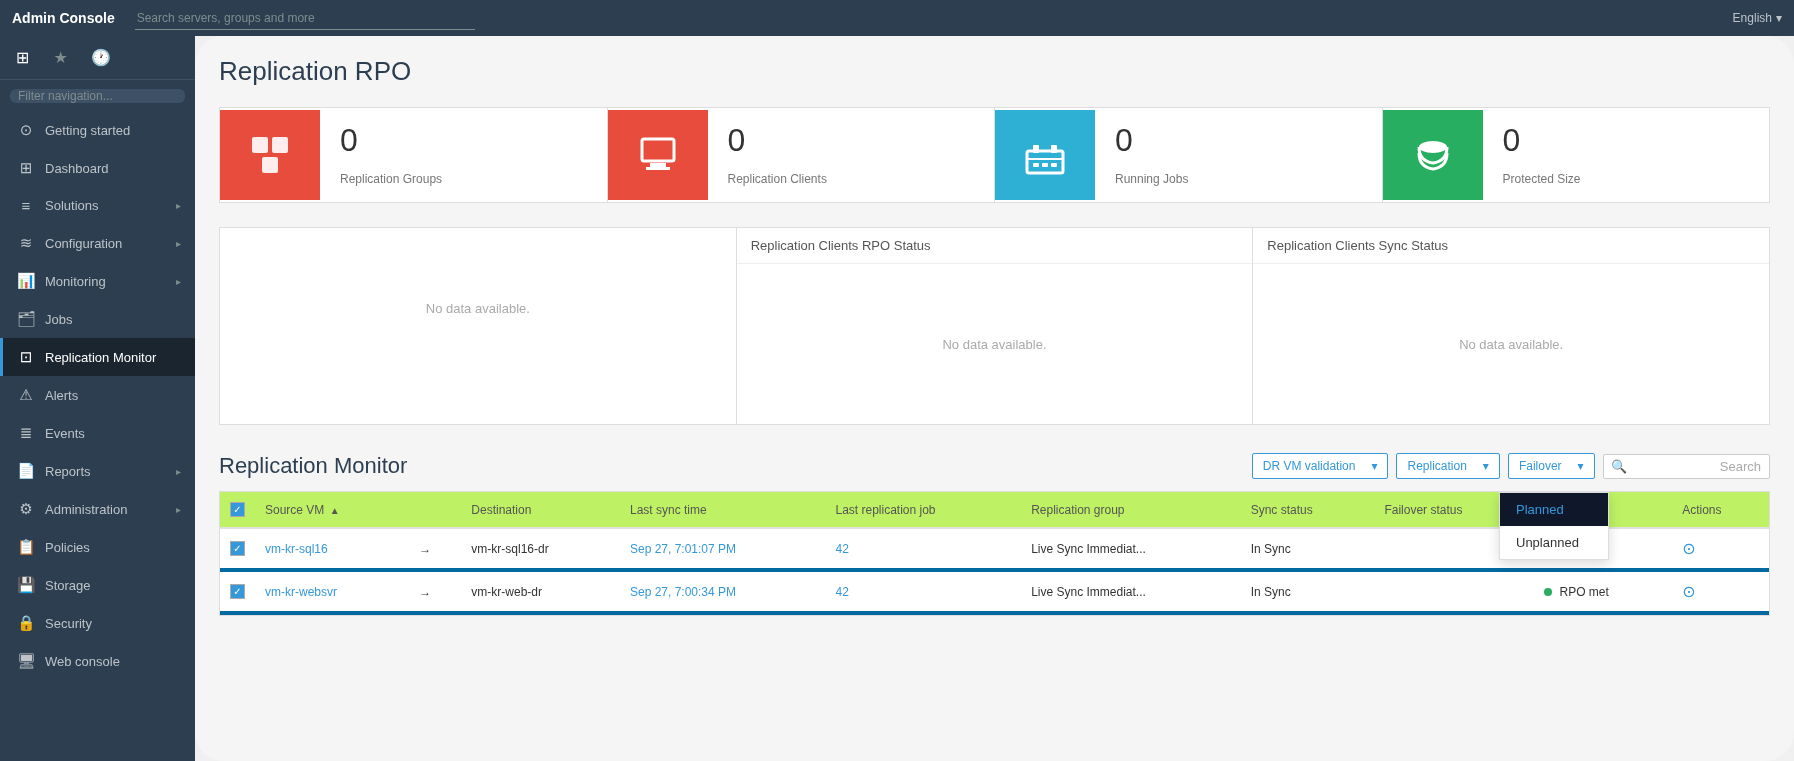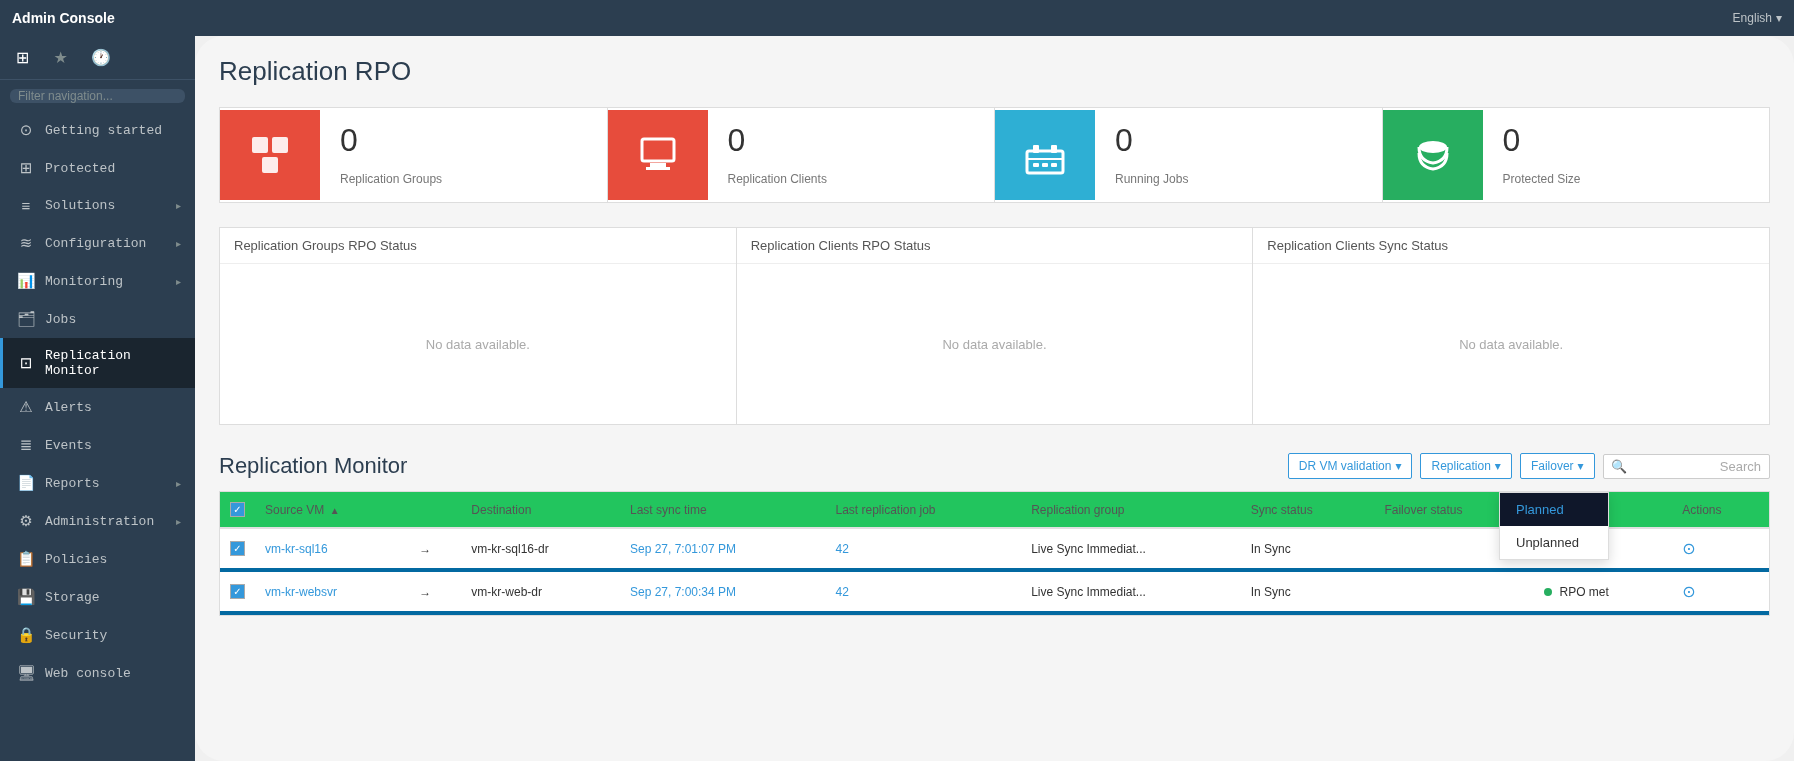--- a/index.html
+++ b/index.html
@@ -35,21 +35,21 @@
       width: 100%; background: #3d5166; border: none; color: #f0abfc;
       font-size: 12px; padding: 0 8px; border-radius: 6px; outline: none;
     }
     .sidebar-filter input::placeholder { color: #7f8c8d; }
     .sidebar-item {
       display: flex; align-items: center; padding: 10px 14px; color: #bdc3c7;
       cursor: pointer; font-size: 13px; gap: 10px; border-left: 3px solid transparent;
     }
     .sidebar-item.active { background: #1a252f; color: #fff; border-left-color: #3498db; }
     .sidebar-item .si-icon { font-size: 15px; width: 18px; text-align: center; flex-shrink: 0; }
-    .sidebar-item .si-label { flex: 1; font-family: Liberation Mono, monospace; }
+    .sidebar-item .si-label { flex: 1; }
     .sidebar-item .si-arrow { font-size: 10px; color: #7f8c8d; }
 
     
     .content { flex: 1; overflow-y: auto; padding: 20px 24px; background: #f5f5f5; border-radius: 29px; }
 
     
     .page-title { font-size: 26px; font-weight: 300; color: #2c3e50; margin-bottom: 20px; }
 
     
     .stat-cards { display: flex; gap: 0; margin-bottom: 24px; background: #fff; border: 1px solid #ddd; }
@@ -71,34 +71,34 @@
     .rpo-panel { flex: 1; background: #fff; border: 1px solid #ddd; margin-right: -1px; }
     .rpo-panel:last-child { margin-right: 0; }
     .rpo-panel-header { padding: 10px 14px; font-size: 13px; color: #555; border-bottom: 1px solid #eee; }
     .rpo-panel-body { height: 160px; display: flex; align-items: center; justify-content: center; color: #aaa; font-size: 13px; }
 
     
     .section-header { display: flex; align-items: center; margin-bottom: 12px; }
     .section-title { font-size: 22px; font-weight: 300; color: #2c3e50; flex: 1; }
     .section-controls { display: flex; align-items: center; gap: 8px; }
     .filter-btn {
-      display: flex; align-items: center; gap: 4px; padding: 5px 10px;
+      display: flex; align-items: center; gap: 16px; padding: 5px 10px;
       border: 1px solid #3498db; color: #3498db; background: #fff;
       font-size: 12px; cursor: pointer; border-radius: 2px;
     }
     .search-box {
       display: flex; align-items: center; border: 1px solid #ccc; background: #fff;
       padding: 4px 8px; border-radius: 2px; gap: 6px;
     }
     .search-box input { border: none; outline: none; font-size: 12px; width: 80px; }
 
     
     .table-wrap { background: #fff; border: 1px solid #ddd; overflow: hidden; position: relative; }
     table { width: 100%; border-collapse: collapse; font-size: 12px; }
-    thead tr { background: #22c55e; border-bottom: 2px solid #e0e0e0; }
+    thead tr { background: #bef264; border-bottom: 2px solid #e0e0e0; }
     thead th { padding: 10px 10px; text-align: left; color: #555; font-weight: 500; white-space: nowrap; }
     tbody tr { border-bottom: 4px solid #0369a1; }
     tbody td { padding: 10px 10px; color: #333; white-space: nowrap; }
     .link-text { color: #3498db; cursor: pointer; }
     .status-dot { display: inline-block; width: 8px; height: 8px; border-radius: 50%; background: #27ae60; margin-right: 4px; }
     .actions-btn { color: #3498db; cursor: pointer; font-size: 16px; background: none; border: none; }
     .sort-arrow { font-size: 10px; margin-left: 2px; }
     .cb-col { width: 30px; }
 
     
@@ -111,20 +111,23 @@
 
     
     .check-box { width: 15px; height: 15px; border: 1px solid #aaa; background: #3498db; display: inline-flex; align-items: center; justify-content: center; cursor: pointer; }
     .check-box.checked::after { content: '✓'; color: #fff; font-size: 10px; }
   </style>
 </head>
 <body>
 
 <div class="top-bar">
   <span class="top-bar-title">Admin Console</span>
+  <div class="top-bar-search">
+    <input type="text" placeholder="Search servers, groups and more" style="">
+  </div>
   <div class="top-bar-lang">
     <span>English</span>
     <span>▾</span>
   </div>
 </div>
 
 <div class="main-layout">
 
   <div class="sidebar">
     <div class="sidebar-icons">
@@ -135,21 +138,21 @@
     <div class="sidebar-filter">
       <input type="text" placeholder="Filter navigation..." style="">
     </div>
 
     <div class="sidebar-item">
       <span class="si-icon">⊙</span>
       <span class="si-label">Getting started</span>
     </div>
     <div class="sidebar-item">
       <span class="si-icon">⊞</span>
-      <span class="si-label">Protected</span>
+      <span class="si-label">Dashboard</span>
     </div>
     <div class="sidebar-item">
       <span class="si-icon">≡</span>
       <span class="si-label">Solutions</span>
       <span class="si-arrow">▸</span>
     </div>
     <div class="sidebar-item">
       <span class="si-icon">≋</span>
       <span class="si-label">Configuration</span>
       <span class="si-arrow">▸</span>
@@ -261,21 +264,20 @@
         </div>
         <div class="stat-card-body">
           <div class="stat-card-number">0</div>
           <div class="stat-card-label">Protected Size</div>
         </div>
       </div>
     </div>
 
     <div class="rpo-panels">
       <div class="rpo-panel">
-        <div class="rpo-panel-header">Replication Groups RPO Status</div>
         <div class="rpo-panel-body">
           <span>No data available.</span>
         </div>
       </div>
       <div class="rpo-panel">
         <div class="rpo-panel-header">Replication Clients RPO Status</div>
         <div class="rpo-panel-body">
           <span>No data available.</span>
         </div>
       </div>

